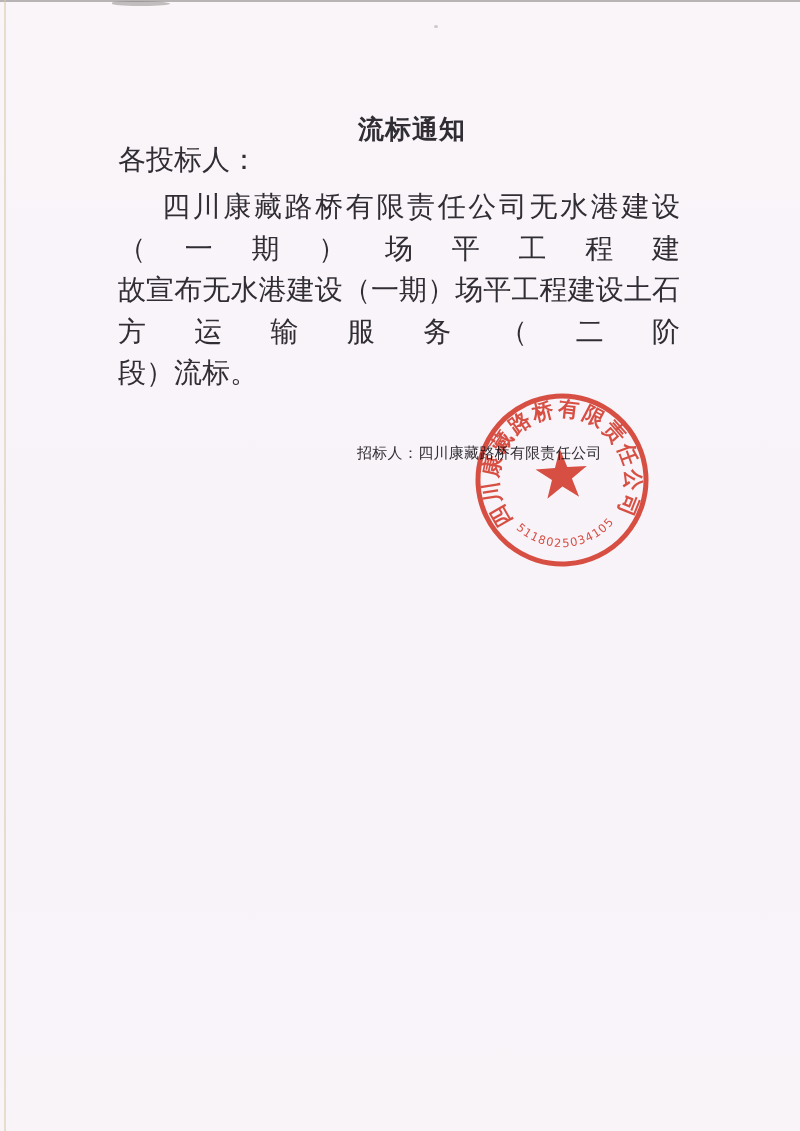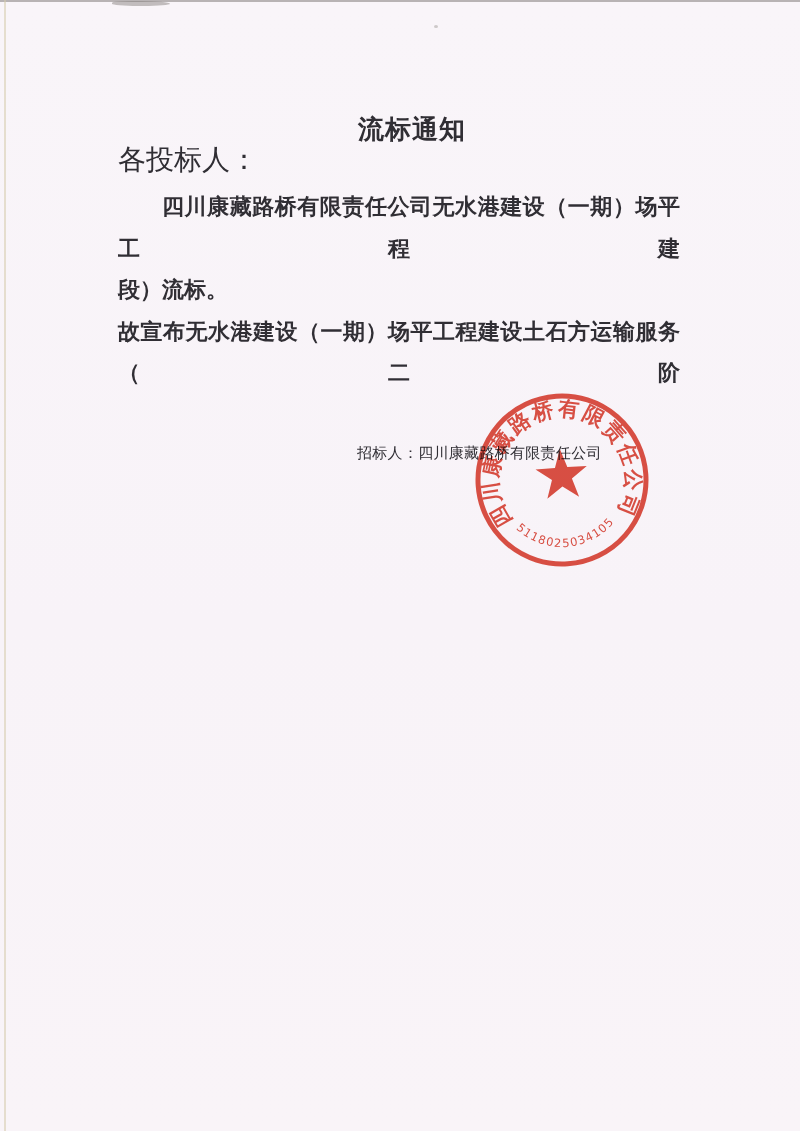--- a/index.html
+++ b/index.html
@@ -56,23 +56,22 @@
   .salutation {
     position: absolute;
     left: 118px; top: 145px;
     font-size: 28px;
     line-height: 30px;
   }
   .body-text {
     position: absolute;
     left: 118px; top: 186px;
     width: 562px;
-    font-size: 22px;
+    font-size: 28px;
     line-height: 41.5px;
-    font-weight: bold;
   }
   .body-text .line {
     text-align: justify;
     text-align-last: justify;
     text-justify: inter-character;
   }
   .body-text .line.first { text-indent: 44px; }
   .body-text .line.last  { text-align-last: left; }
   .signature {
     position: absolute;
@@ -117,22 +116,22 @@
   <div class="scan-smudge"></div>
   <div class="scan-dot"></div>
   <div class="scan-edge-left"></div>
 
   <h1 class="title">流标通知</h1>
 
   <div class="salutation">各投标人：</div>
 
   <div class="body-text">
     <div class="line first">四川康藏路桥有限责任公司无水港建设（一期）场平工程建</div>
+    <div class="line">故宣布无水港建设（一期）场平工程建设土石方运输服务（二阶</div>
     <div class="line last">段）流标。</div>
-    <div class="line">故宣布无水港建设（一期）场平工程建设土石方运输服务（二阶</div>
   </div>
 
   <div class="signature">招标人：四川康藏路桥有限责任公司</div>
 
 
   <svg class="seal" width="200" height="200" viewBox="0 0 200 200" aria-hidden="true">
     <circle cx="100" cy="100" r="84" fill="none" stroke="#d93a2b" stroke-width="5"></circle>
     <path id="sealTextArc" d="M 47.57 136.71 A 64 64 0 1 1 152.43 136.71" fill="none"></path>
     <path id="sealNumArc" d="M 51.0 145.7 A 67 67 0 0 0 149.0 145.7" fill="none"></path>
     <text class="seal-company-text" fill="#d93a2b">

